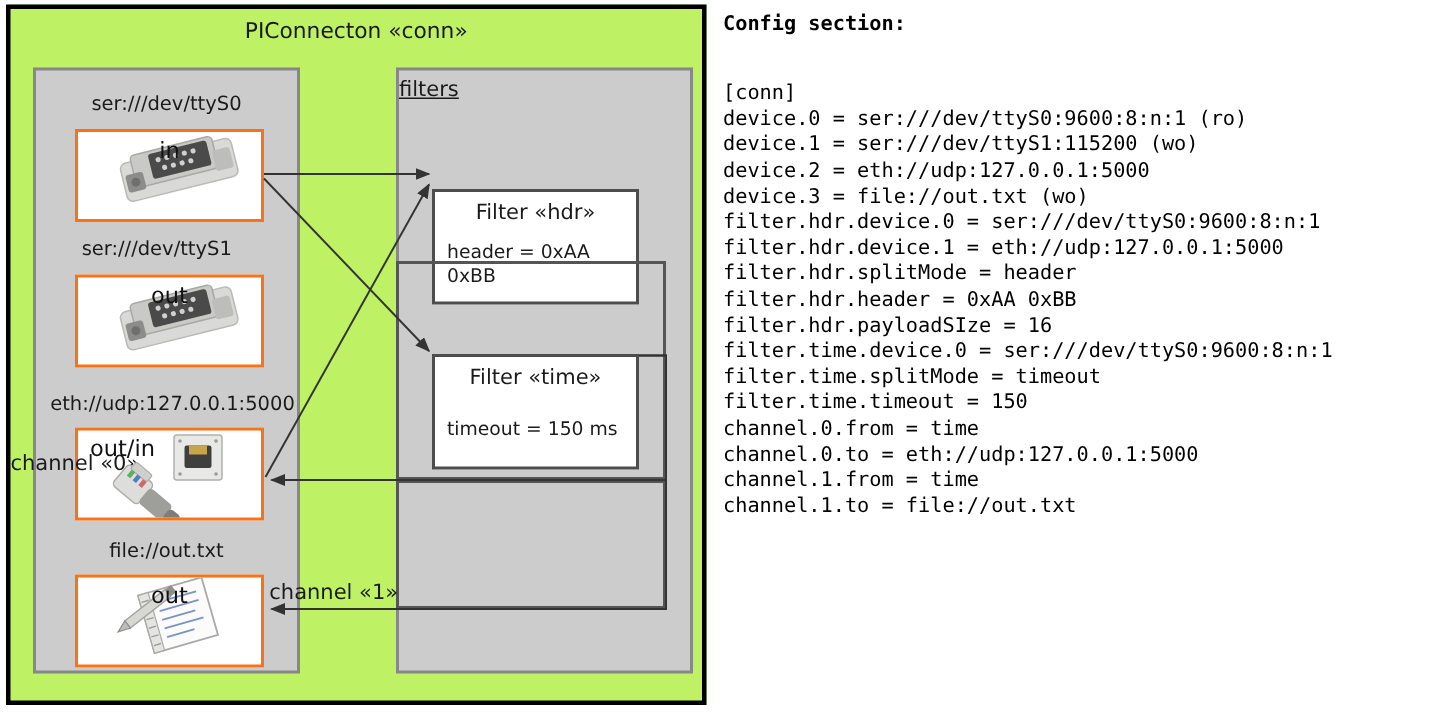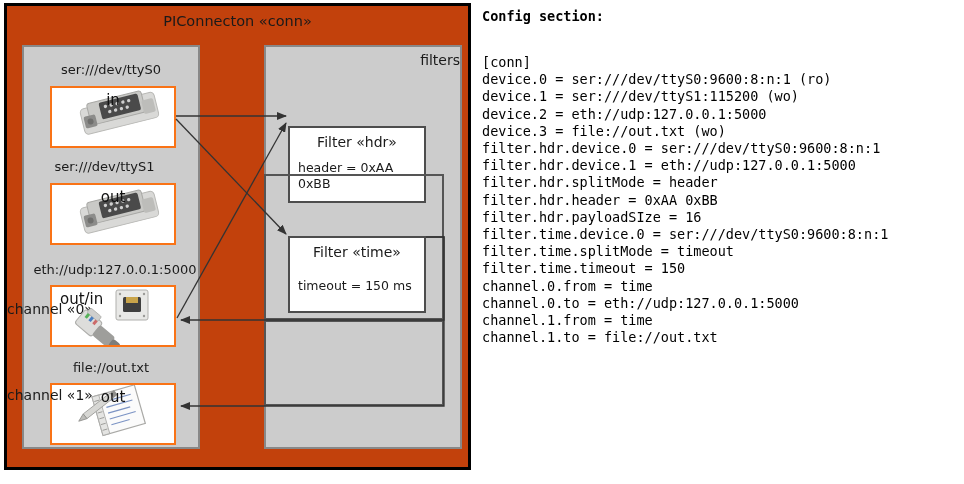--- a/index.html
+++ b/index.html
@@ -14,21 +14,21 @@
     font-family: "DejaVu Sans", sans-serif;
     overflow: hidden;
   }
 
   
   #diagram-panel {
     position: absolute;
     left: 4px; top: 3px;
     width: 467px; height: 467px;
     border: 3px solid #000000;
-    background: #c2410c;
+    background: #bef264;
     box-sizing: border-box;
   }
   #diagram-title {
     position: absolute;
     left: 0; top: 7px;
     width: 100%;
     text-align: center;
     font-size: 14.5px;
     color: #1a1a1a;
   }
@@ -36,23 +36,24 @@
   .group-box {
     position: absolute;
     background: #cccccc;
     border: 2px solid #888888;
     box-sizing: border-box;
   }
   .group-title {
     position: absolute;
     left: 0; top: 5px;
     width: 100%;
-    text-align: right;
+    text-align: left;
     font-size: 14px;
     color: #1a1a1a;
+    text-decoration: underline;
   }
 
   
   .device-caption {
     position: absolute;
     text-align: center;
     font-size: 13px;
     color: #1a1a1a;
     white-space: nowrap;
   }
@@ -282,21 +283,21 @@
     <div class="filter-title">Filter «time»</div>
     <div class="filter-attrs" style="top:40px;">
       <div>timeout = 150 ms</div>
     </div>
   </div>
 
   <div class="channel-frame" style="left:257px; top:168px; width:180px; height:146px;"></div>
   <div class="channel-label" style="left:0; top:295px; width:431px; text-align:left;">channel «0»</div>
 
   <div class="channel-frame" style="left:257px; top:314px; width:180px; height:86px;"></div>
-  <div class="channel-label" style="left:0; top:381px; width:431px; text-align:left;">channel «1»</div>
+  <div class="channel-label" style="left:0; top:381px; width:431px; text-align:center;">channel «1»</div>
 
   <svg id="edges" viewBox="0 0 467 467">
     <defs>
       <marker id="ah" markerWidth="10" markerHeight="8" refX="9" refY="4" orient="auto" markerUnits="userSpaceOnUse">
         <path d="M0,0 L10,4 L0,8 z" fill="#333333"></path>
       </marker>
     </defs>
 
     <path d="M169,110 L279,110" stroke="#333333" stroke-width="1.3" fill="none" marker-end="url(#ah)"></path>
 

